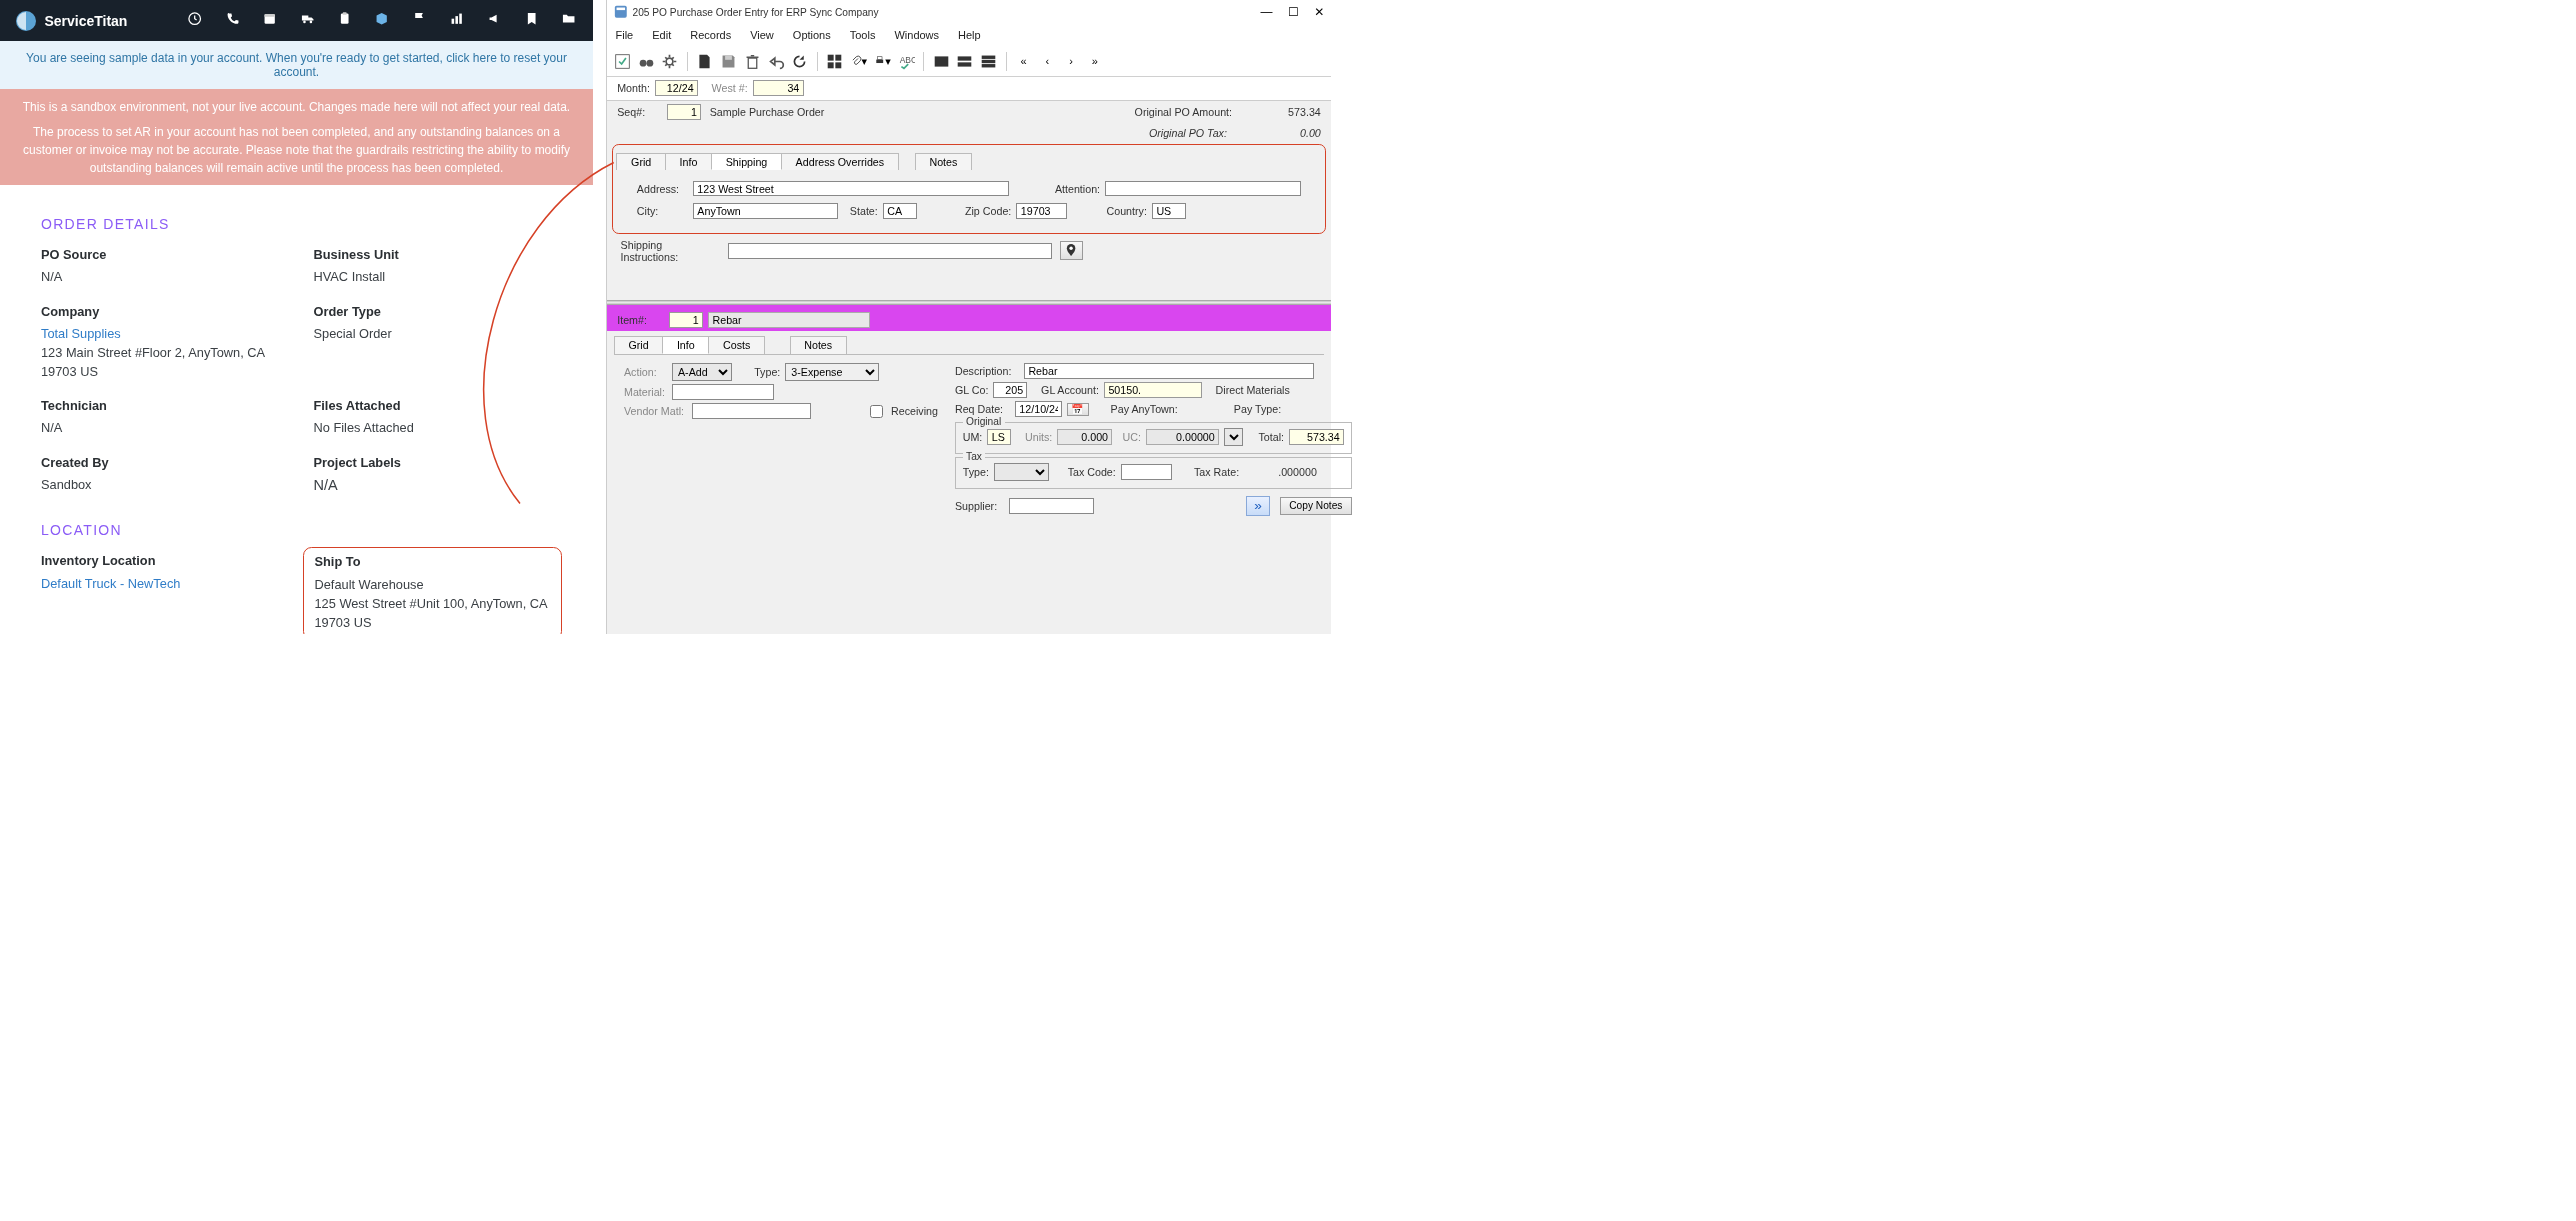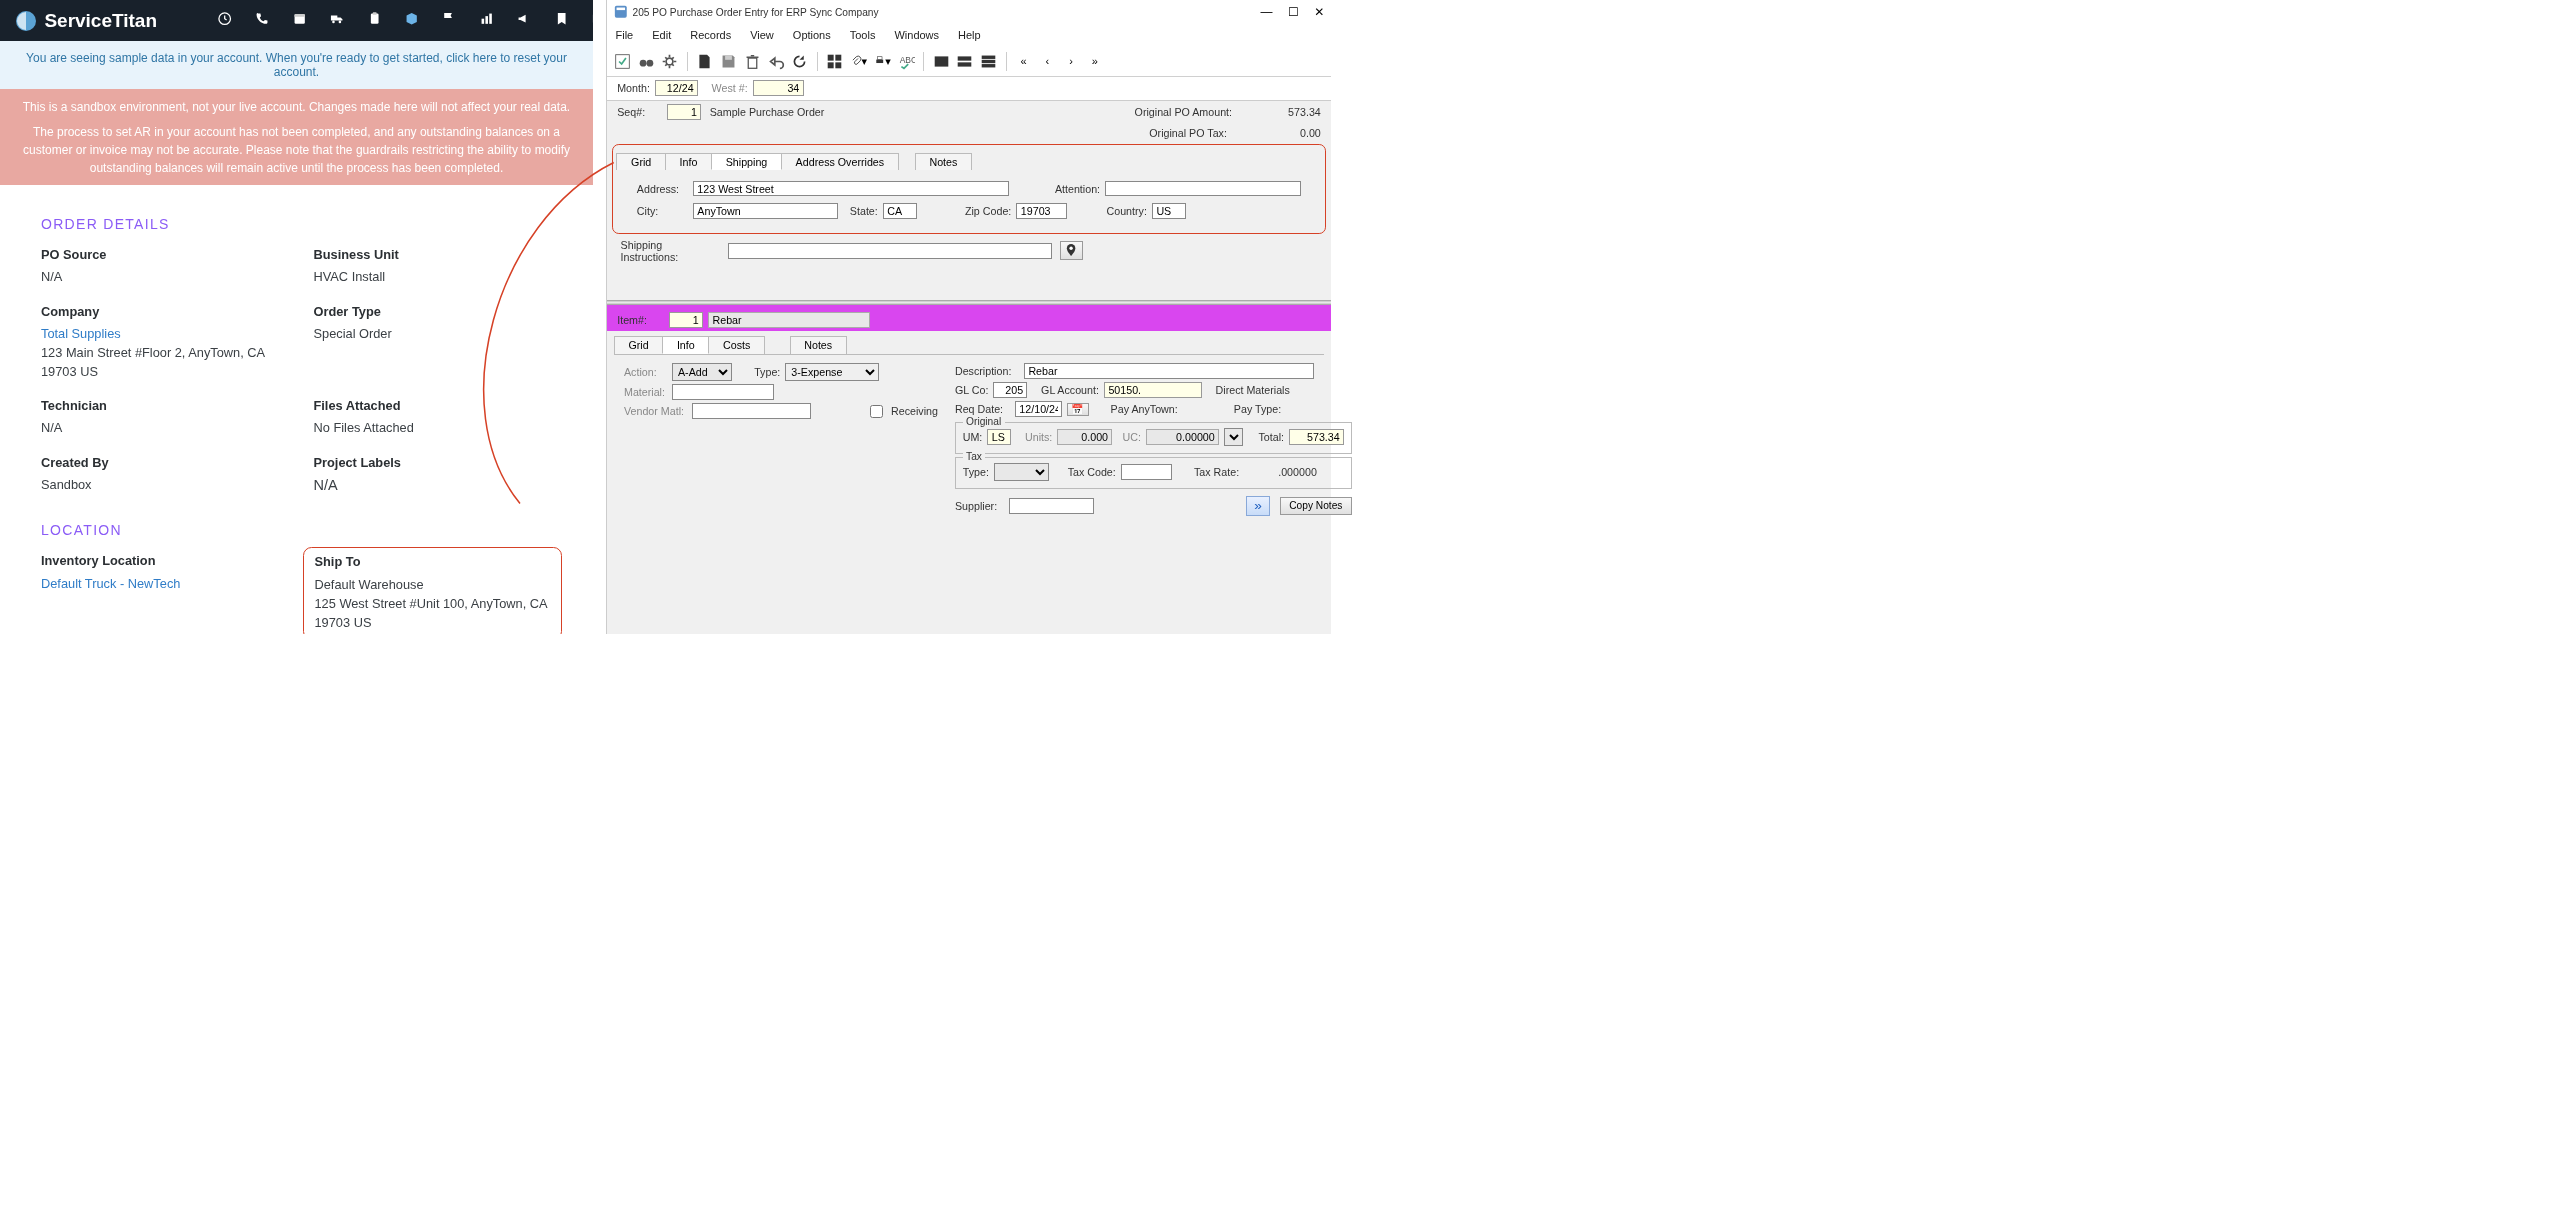--- a/index.html
+++ b/index.html
@@ -2,21 +2,21 @@
 <html style="font-size:13.6px"><head>
 <meta charset="utf-8">
 <style>
 * { box-sizing: border-box; margin: 0; padding: 0; }
 body { font-family: -apple-system, BlinkMacSystemFont, "Segoe UI", Arial, sans-serif; font-size: 12px; background: #fff; overflow: hidden; }
 .container { width: 1331px; height: 634px; position: relative; }
 
 
 .st-side { position: absolute; left: 0; top: 0; width: 593px; height: 634px; background: #f7f8f9; overflow: hidden; }
 .st-navbar { background: #18212b; height: 41px; display: flex; align-items: center; padding: 0 13.6px; gap: 17px; }
-.st-logo { display: flex; align-items: center; gap: 6.8px; color: #fff; font-weight: 700; font-size: 19px; }
+.st-logo { display: flex; align-items: center; gap: 6.8px; color: #fff; font-weight: 700; font-size: 14px; }
 .st-logo-icon { width: 24px; height: 24px; }
 .st-nav-icons { display: flex; gap: 22px; margin-left: 43px; color: #fff; font-size: 13.6px; }
 .st-nav-icons span svg { fill: #fff; width: 15.4px; height: 15.4px; }
 .st-banner-blue { background: #e8f3fb; color: #3076a5; padding: 10.2px 17px; font-size: 12px; text-align: center; }
 .st-banner-red { background: #e8a8a1; color: #fff; padding: 8.5px 17px; font-size: 12px; text-align: center; line-height: 1.5; }
 .st-content { padding: 17px 41px; }
 .st-section-title { font-size: 14px; letter-spacing: 1.3px; color: #8b5cf6; margin: 13.6px 0 15.4px 0; font-weight: 500; }
 .st-grid { display: grid; grid-template-columns: 1fr 1fr; gap: 5.1px 34px; }
 .st-field { margin-bottom: 12px; }
 .st-label { font-weight: 600; color: #2b2f33; margin-bottom: 5.1px; font-size: 12.8px; }
@@ -303,21 +303,21 @@
     </div>
 
     <div class="erp-row">
       <span class="erp-lbl">Seq#:</span>
       <input class="erp-in" style="width: 34px; margin-left: 17px;" value="1">
       <span class="erp-lbl" style="margin-left:3.4px;">Sample Purchase Order</span>
       <span style="flex:1"></span>
       <span class="erp-lbl">Original PO Amount:</span>
       <span class="erp-lbl" style="margin-left:51px;">573.34</span>
     </div>
-    <div class="erp-row" style="justify-content:flex-end;">
+    <div class="erp-row" style="justify-content:flex-end;font-style:italic;">
       <span class="erp-lbl">Original PO Tax:</span>
       <span class="erp-lbl" style="margin-left:68px;">0.00</span>
     </div>
 
     <div class="erp-red-outline">
       <div class="erp-tabs">
         <div class="erp-tab">Grid</div>
         <div class="erp-tab">Info</div>
         <div class="erp-tab active">Shipping</div>
         <div class="erp-tab">Address Overrides</div>

